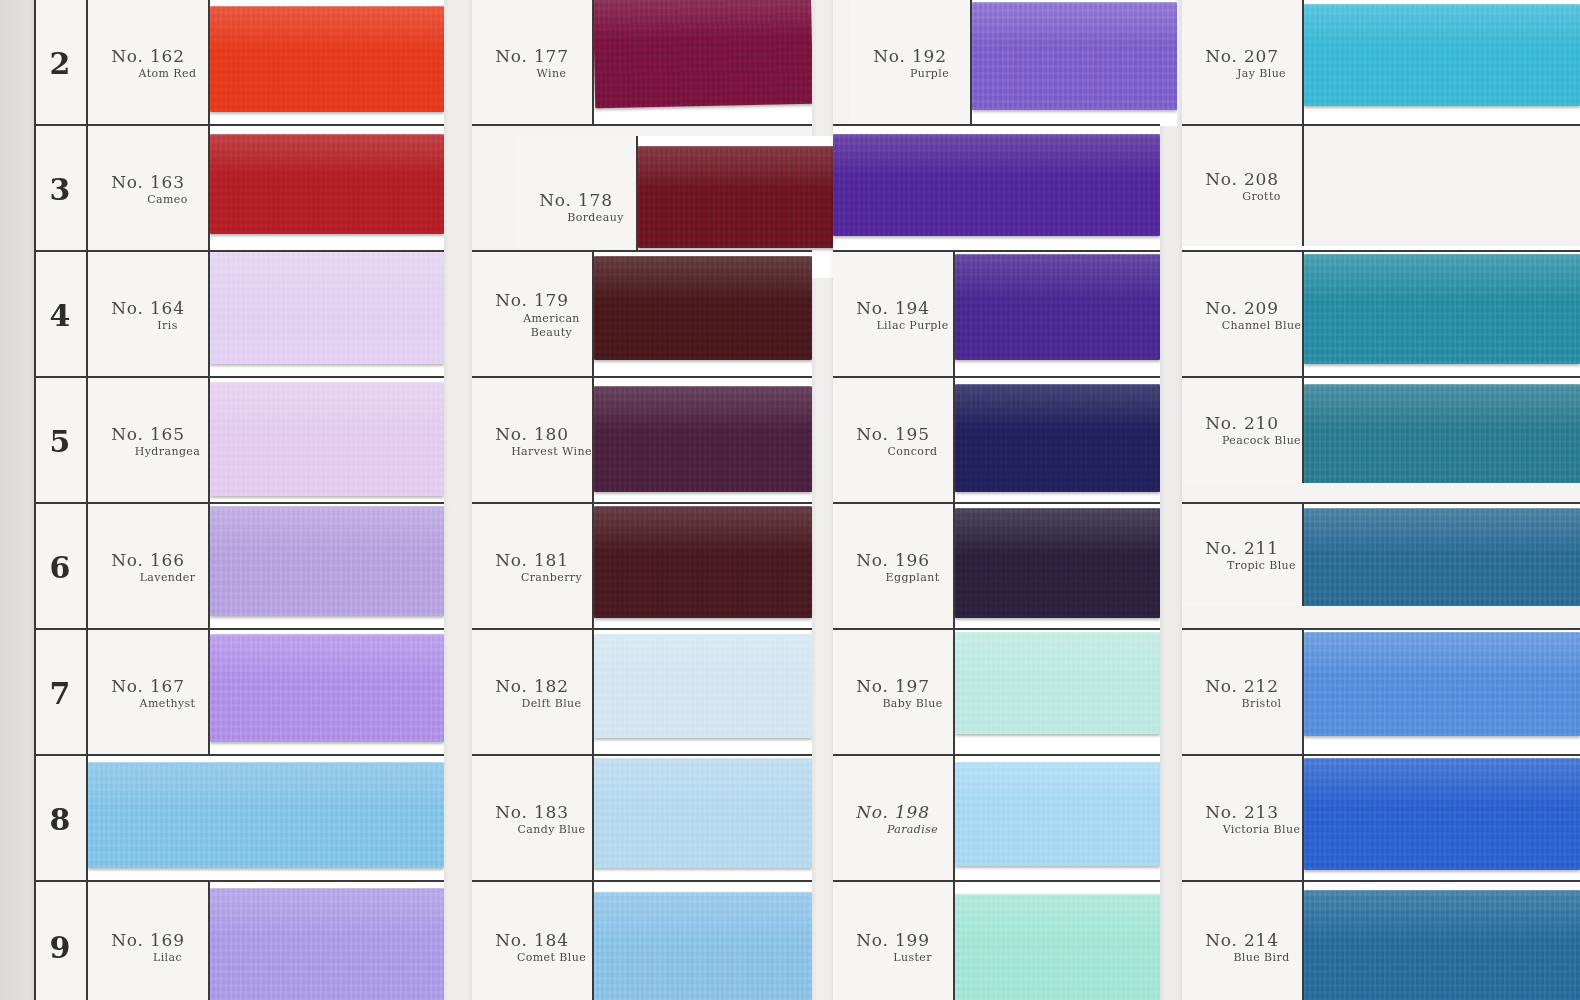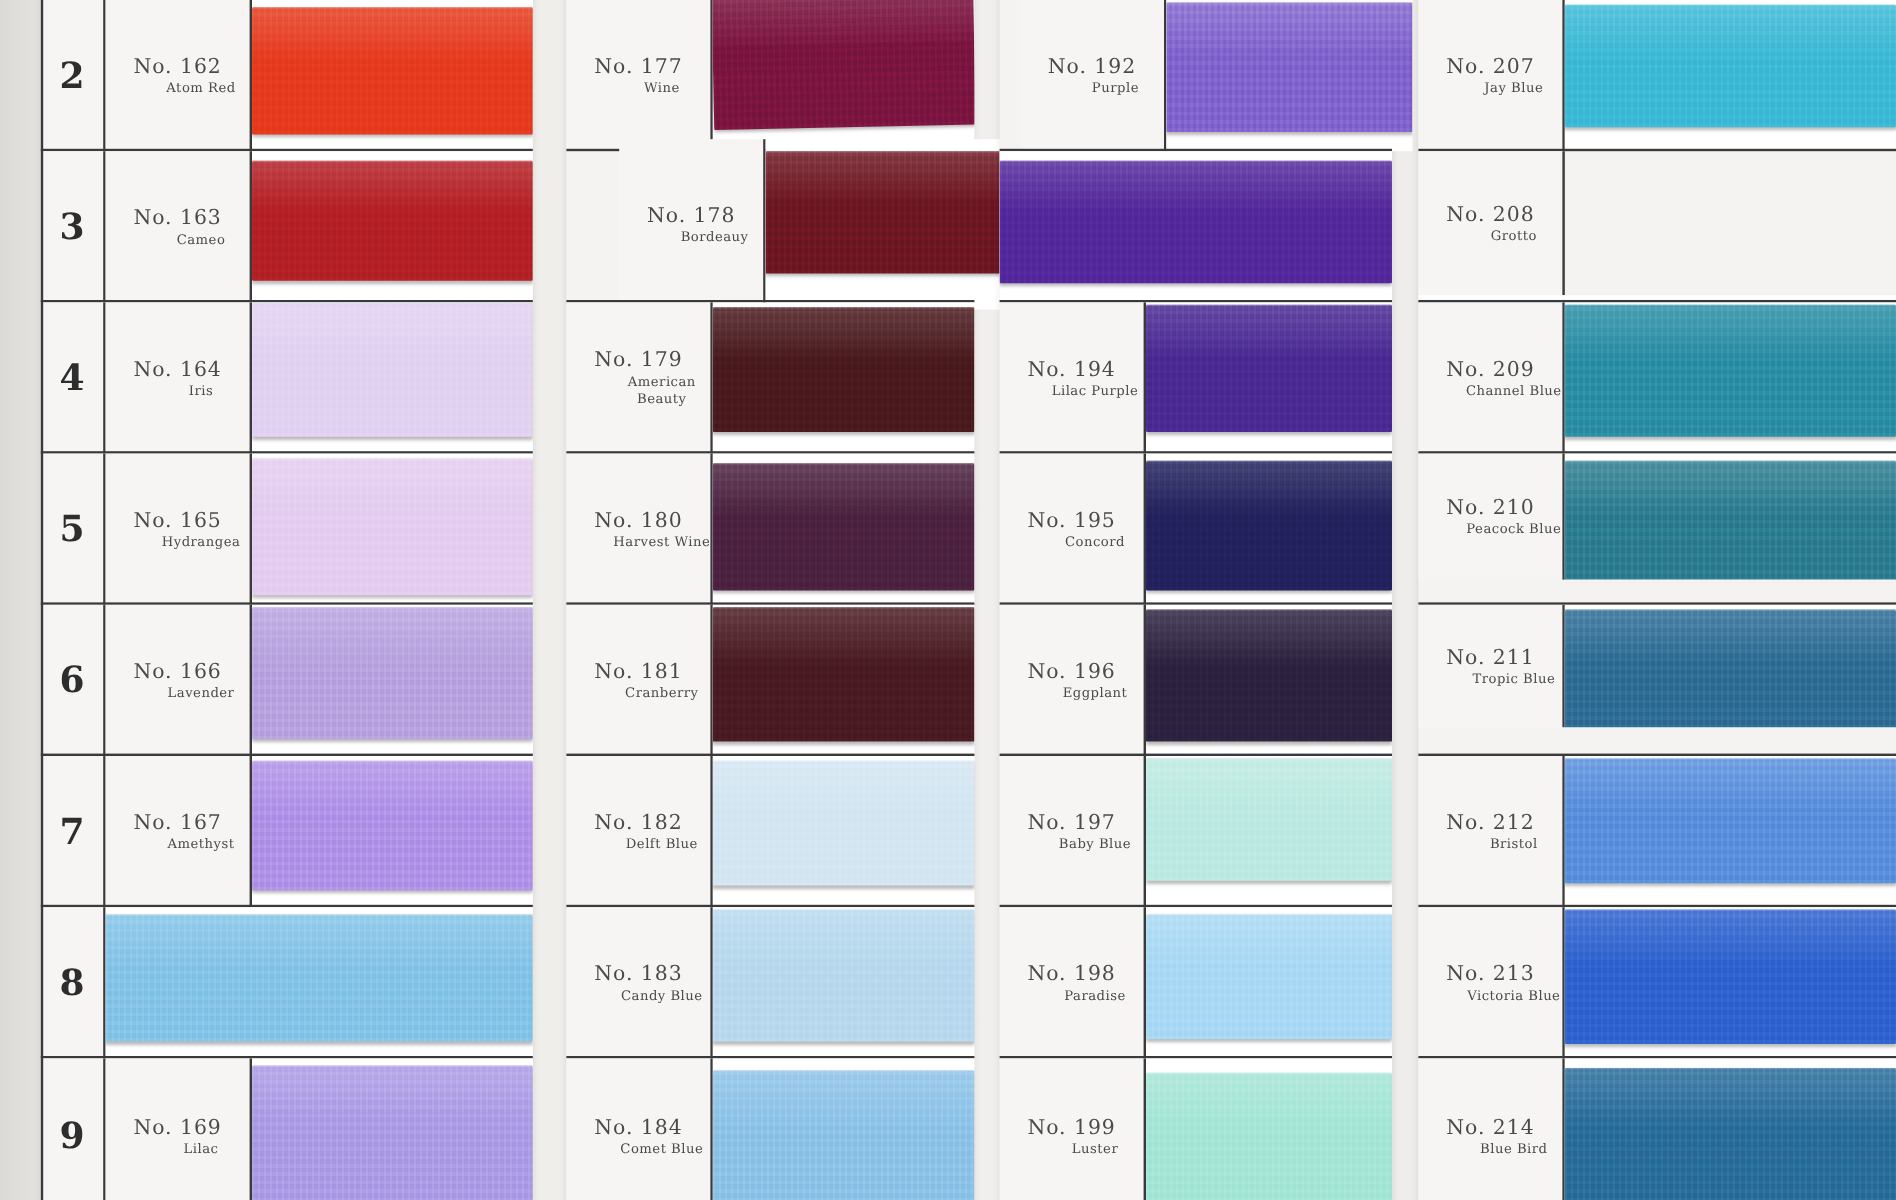--- a/index.html
+++ b/index.html
@@ -177,21 +177,21 @@
         <div class="labelcell">
           <span class="no">No.  177</span>
           <span class="nm">Wine</span>
         </div>
         <div class="swatchcell">
           <div class="ribbon" style="top:-10px;height:116px;background:#7b1540;transform:rotate(-1.2deg);"></div>
         </div>
       </div>
       <div class="hrule" style="top:136px;width:340px;"></div>
 
-      <div class="row" style="top:128px;height:142px;padding-left:44px;">
+      <div class="row" style="top:148px;height:142px;padding-left:44px;">
         <div class="labelcell">
           <span class="no">No.  178</span>
           <span class="nm">Bordeauy</span>
         </div>
         <div class="swatchcell">
           <div class="ribbon" style="top:10px;height:102px;background:#6e1722;"></div>
         </div>
       </div>
       <div class="hrule" style="top:262px;width:340px;"></div>
 
@@ -321,21 +321,21 @@
         <div class="labelcell">
           <span class="no">No.  197</span>
           <span class="nm">Baby Blue</span>
         </div>
         <div class="swatchcell">
           <div class="ribbon" style="top:2px;height:102px;background:#bdeae2;"></div>
         </div>
       </div>
       <div class="hrule" style="top:766px;width:327px;"></div>
 
-      <div class="row" style="top:768px;height:126px;">
+      <div class="row" style="top:768px;height:126px;font-style:italic;">
         <div class="labelcell">
           <span class="no">No.  198</span>
           <span class="nm">Paradise</span>
         </div>
         <div class="swatchcell">
           <div class="ribbon" style="top:6px;height:104px;background:#a9d9f4;"></div>
         </div>
       </div>
       <div class="hrule" style="top:892px;width:327px;"></div>
 

